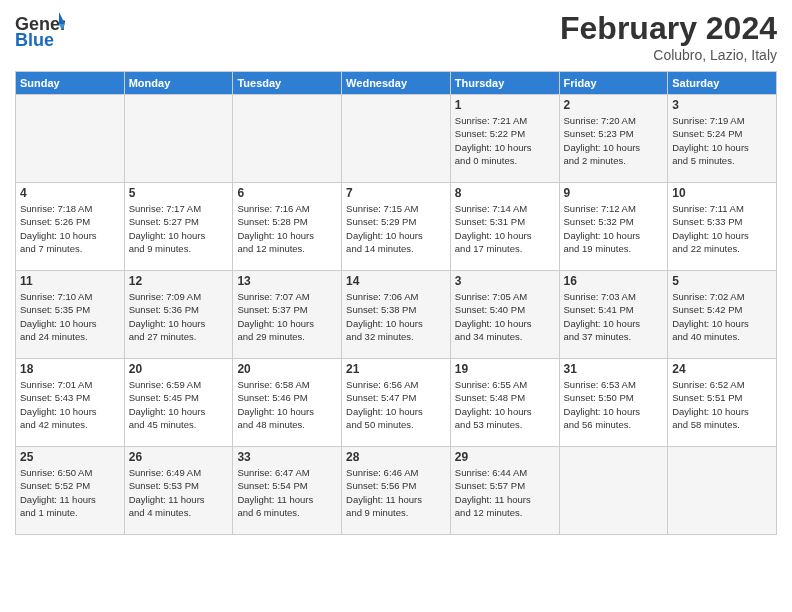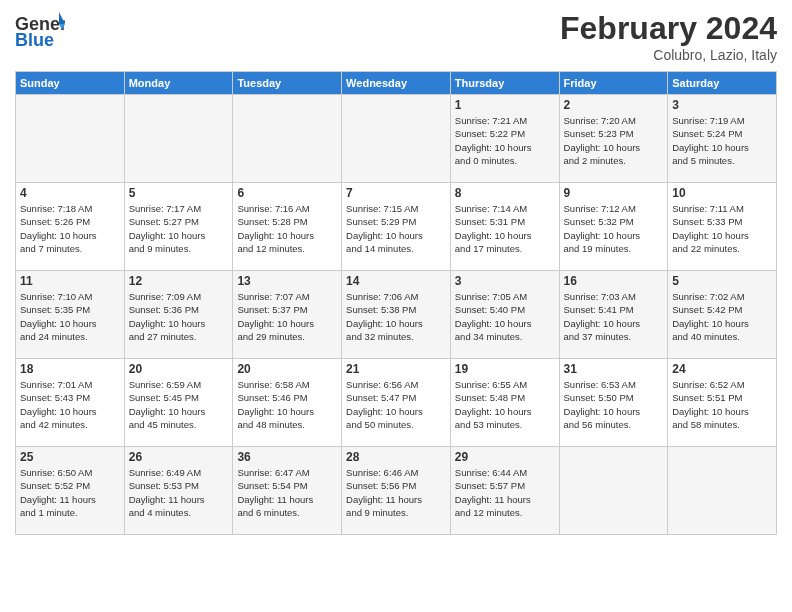--- a/index.html
+++ b/index.html
@@ -220,21 +220,21 @@
         <tr>
           <td>
             <span class="day-num">25</span>
             <div class="day-info">Sunrise: 6:50 AM<br>Sunset: 5:52 PM<br>Daylight: 11 hours<br>and 1 minute.</div>
           </td>
           <td>
             <span class="day-num">26</span>
             <div class="day-info">Sunrise: 6:49 AM<br>Sunset: 5:53 PM<br>Daylight: 11 hours<br>and 4 minutes.</div>
           </td>
           <td>
-            <span class="day-num">36</span>
+            <span class="day-num">33</span>
             <div class="day-info">Sunrise: 6:47 AM<br>Sunset: 5:54 PM<br>Daylight: 11 hours<br>and 6 minutes.</div>
           </td>
           <td>
             <span class="day-num">28</span>
             <div class="day-info">Sunrise: 6:46 AM<br>Sunset: 5:56 PM<br>Daylight: 11 hours<br>and 9 minutes.</div>
           </td>
           <td>
             <span class="day-num">29</span>
             <div class="day-info">Sunrise: 6:44 AM<br>Sunset: 5:57 PM<br>Daylight: 11 hours<br>and 12 minutes.</div>
           </td>

